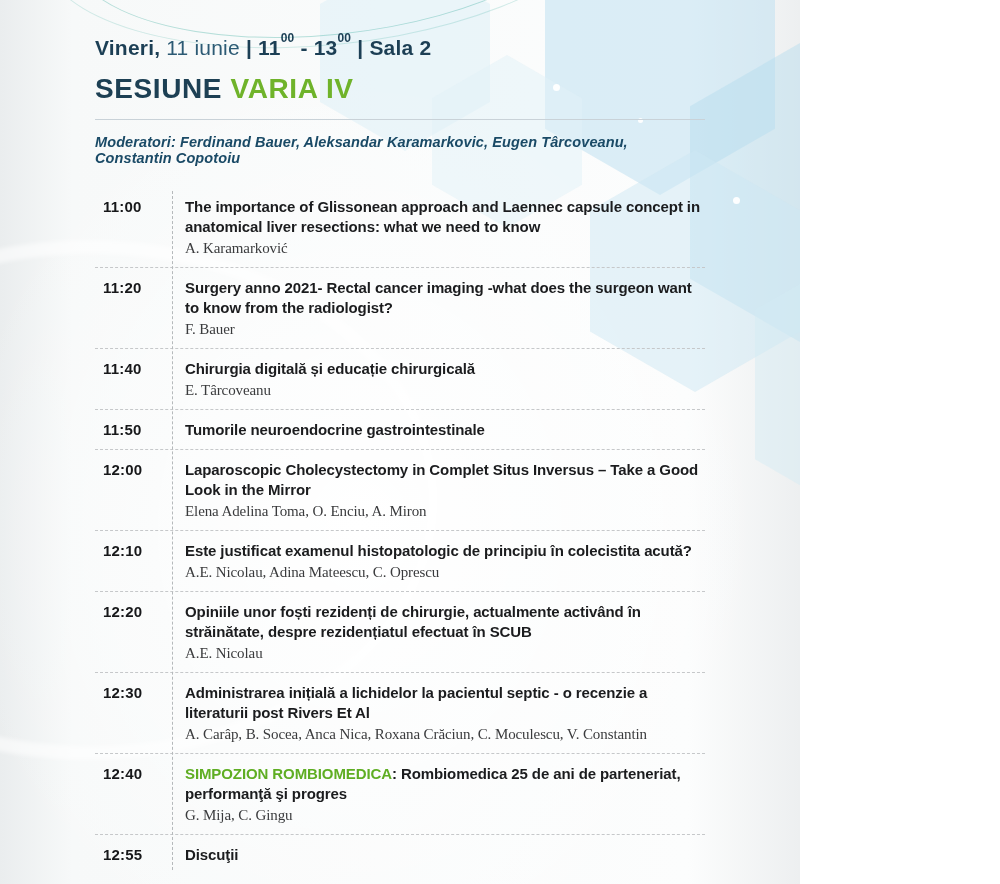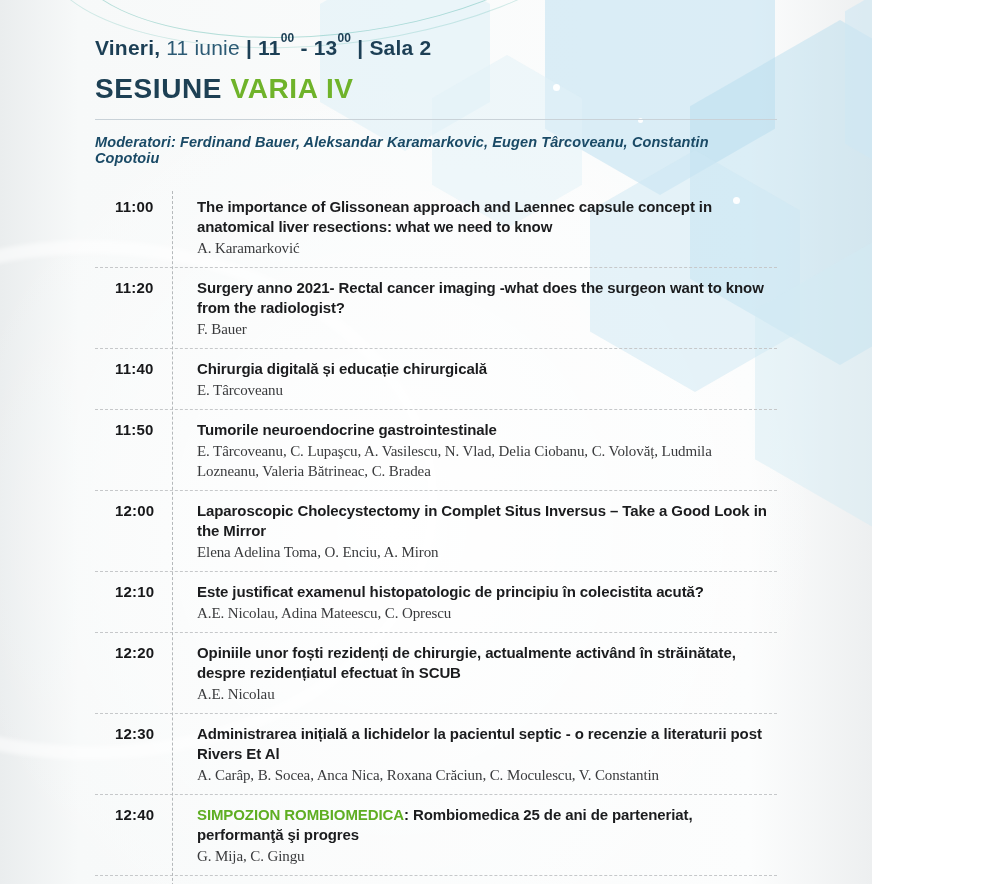--- a/index.html
+++ b/index.html
@@ -1,18 +1,18 @@
 <!DOCTYPE html>
 <html><head>
 <meta charset="utf-8">
 <style>
   * { margin:0; padding:0; box-sizing:border-box; }
   html,body { width:1000px; height:884px; }
   .page {
-    position:relative; width:872px; height:884px; overflow:hidden;
+    position:relative; width:800px; height:884px; overflow:hidden;
     font-family:"Liberation Sans", sans-serif;
     background:
       radial-gradient(ellipse at 45% 60%, #ffffff 0%, rgba(255,255,255,0) 65%),
       linear-gradient(90deg,#eaedee 0%,#f7f9f9 9%,#fcfdfd 86%,#edeff0 100%);
     background-color:#f3f5f6;
   }
   
   .decor { position:absolute; inset:0; z-index:1; pointer-events:none; }
   .hex { position:absolute; clip-path:polygon(50% 0,100% 25%,100% 75%,50% 100%,0 75%,0 25%); }
   .dot { position:absolute; border-radius:50%; background:rgba(255,255,255,.95); }
@@ -26,21 +26,21 @@
   .header-line sup { font-size:12px; font-weight:700; position:relative; top:-.45em; }
   h1 { margin-top:13px; font-size:28px; font-weight:700; letter-spacing:.6px; color:#1d4054; }
   h1 .green { color:#6fb32a; }
   .rule { margin-top:14px; border-top:1px solid #c9d2d8; }
   .moderators { margin-top:14px; font-size:14.5px; font-style:italic; font-weight:700; color:#1a4a66; letter-spacing:.1px; }
   
   .table { position:relative; margin-top:21px; }
   .vline { position:absolute; left:77px; top:4px; bottom:4px; width:0; border-left:1px dashed #b5b9bb; }
   .row { display:flex; padding:10px 0 9px 0; border-bottom:1px dashed #c6c8ca; }
   .row:last-child { border-bottom:none; }
-  .time { flex:none; width:77px; padding-left:8px; font-size:15px; font-weight:700; color:#17181a; letter-spacing:.2px; line-height:20px;margin-left:12px; }
+  .time { flex:none; width:77px; padding-left:8px; font-size:15px; font-weight:700; color:#17181a; letter-spacing:.2px; line-height:20px; }
   .cell { flex:1; padding-left:13px; }
   .title { font-size:15px; font-weight:700; color:#1b1c1e; line-height:20px; letter-spacing:-.1px; }
   .title .hl { color:#5fae23; }
   .authors { font-size:15px; font-weight:400; color:#3a3b3d; line-height:20px; margin-top:1px; letter-spacing:-.1px;font-family:Liberation Serif, serif; }
   .authors:empty { display:none; }
   .footer-note { margin-top:44px; text-align:center; font-size:16px; color:#2c2d2f; letter-spacing:.2px; }
 </style>
 </head>
 <body>
 
@@ -106,21 +106,20 @@
         <div class="cell">
           <div class="title"><span class="hl"></span><span>Chirurgia digitală și educație chirurgicală</span></div>
           <div class="authors">E. Târcoveanu</div>
         </div>
       </div>
 
       <div class="row">
         <div class="time">11:50</div>
         <div class="cell">
           <div class="title"><span class="hl"></span><span>Tumorile neuroendocrine gastrointestinale</span></div>
-          <div class="authors">E. Târcoveanu, C. Lupaşcu, A. Vasilescu, N. Vlad, Delia Ciobanu, C. Volovăț, Ludmila Lozneanu, Valeria Bătrineac, C. Bradea</div>
         </div>
       </div>
 
       <div class="row">
         <div class="time">12:00</div>
         <div class="cell">
           <div class="title"><span class="hl"></span><span>Laparoscopic Cholecystectomy in Complet Situs Inversus – Take a Good Look in the Mirror</span></div>
           <div class="authors">Elena Adelina Toma, O. Enciu, A. Miron</div>
         </div>
       </div>

